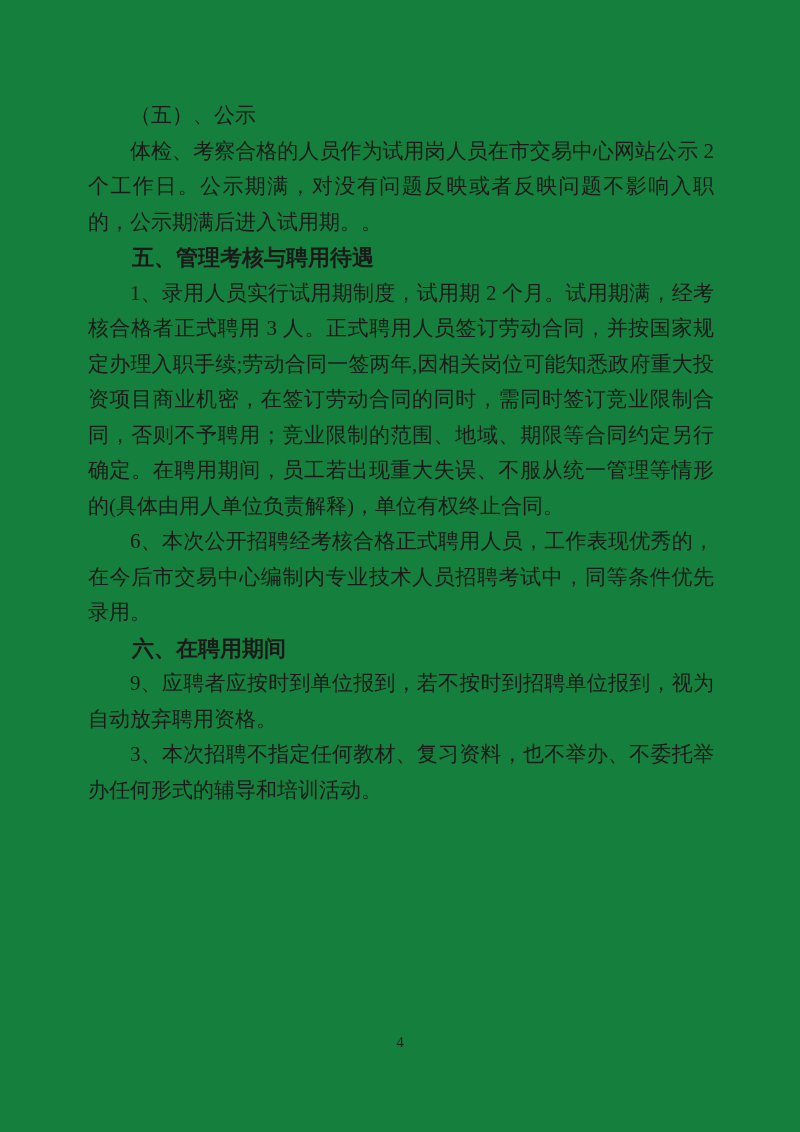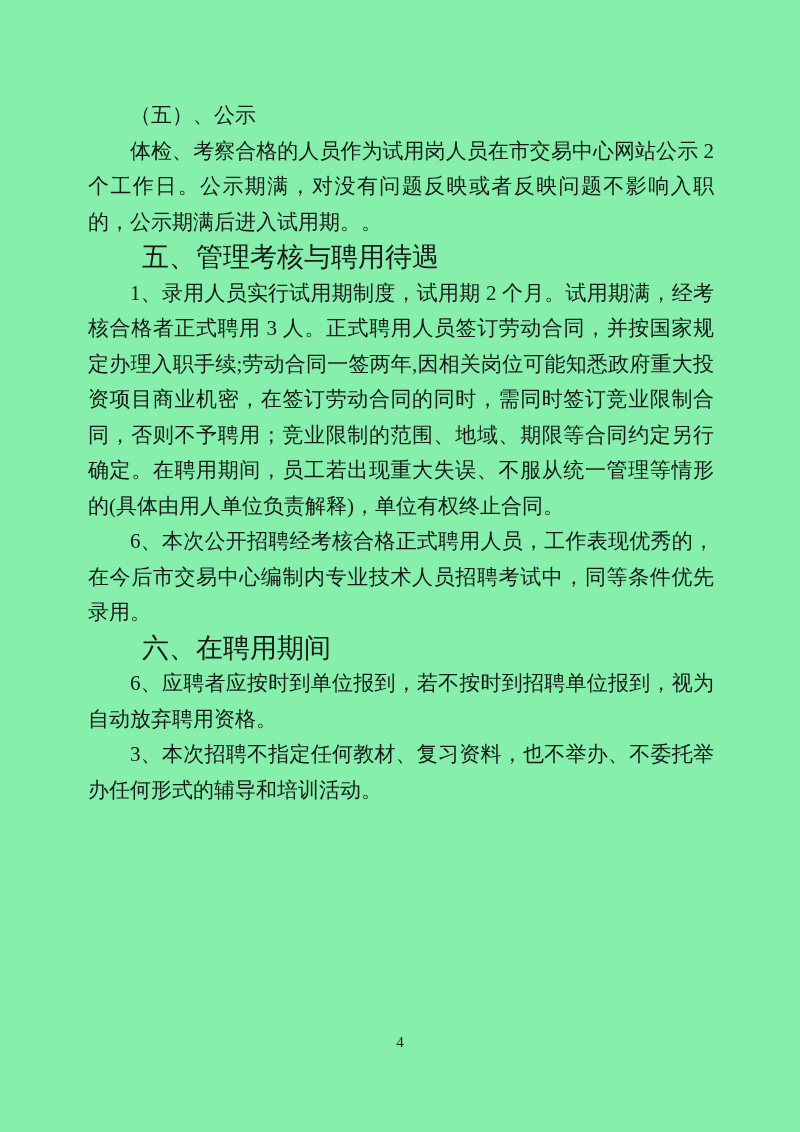--- a/index.html
+++ b/index.html
@@ -4,21 +4,21 @@
 <style>
   html, body {
     margin: 0;
     padding: 0;
     background: #ffffff;
   }
   .page {
     position: relative;
     width: 800px;
     height: 1132px;
-    background: #86efac;
+    background: #15803d;
     color: #1a1a1a;
     font-family: "Liberation Serif", "DejaVu Serif", serif;
     overflow: hidden;
   }
   .doc-body {
     position: absolute;
     left: 88px;
     top: 98px;
     width: 626px;
   }
@@ -26,22 +26,22 @@
     margin: 0;
     padding: 0;
     font-size: 21px;
     line-height: 35.5px;
     text-align: justify;
     text-indent: 2em;
     word-break: break-all;
   }
   .para.heading {
     font-family: "Liberation Sans", "DejaVu Sans", sans-serif;
-    font-weight: normal;
-    font-size: 27px;
+    font-weight: bold;
+    font-size: 22px;
     text-align: left;
   }
   .para.subheading {
     text-align: left;
   }
   .page-footer {
     position: absolute;
     left: 0;
     right: 0;
     top: 1032px;
@@ -55,19 +55,19 @@
 <body>
 
 <div class="page">
   <div class="doc-body">
       <p class="para subheading">（五）、公示</p>
       <p class="para">体检、考察合格的人员作为试用岗人员在市交易中心网站公示 2 个工作日。公示期满，对没有问题反映或者反映问题不影响入职的，公示期满后进入试用期。。</p>
       <p class="para heading">五、管理考核与聘用待遇</p>
       <p class="para">1、录用人员实行试用期制度，试用期 2 个月。试用期满，经考核合格者正式聘用 3 人。正式聘用人员签订劳动合同，并按国家规定办理入职手续;劳动合同一签两年,因相关岗位可能知悉政府重大投资项目商业机密，在签订劳动合同的同时，需同时签订竞业限制合同，否则不予聘用；竞业限制的范围、地域、期限等合同约定另行确定。在聘用期间，员工若出现重大失误、不服从统一管理等情形的(具体由用人单位负责解释)，单位有权终止合同。</p>
       <p class="para">6、本次公开招聘经考核合格正式聘用人员，工作表现优秀的，在今后市交易中心编制内专业技术人员招聘考试中，同等条件优先录用。</p>
       <p class="para heading">六、在聘用期间</p>
-      <p class="para">6、应聘者应按时到单位报到，若不按时到招聘单位报到，视为自动放弃聘用资格。</p>
+      <p class="para">9、应聘者应按时到单位报到，若不按时到招聘单位报到，视为自动放弃聘用资格。</p>
       <p class="para">3、本次招聘不指定任何教材、复习资料，也不举办、不委托举办任何形式的辅导和培训活动。</p>
     </div>
   <div class="page-footer">
     <span>4</span>
   </div>
 </div>
 
 </body></html>

